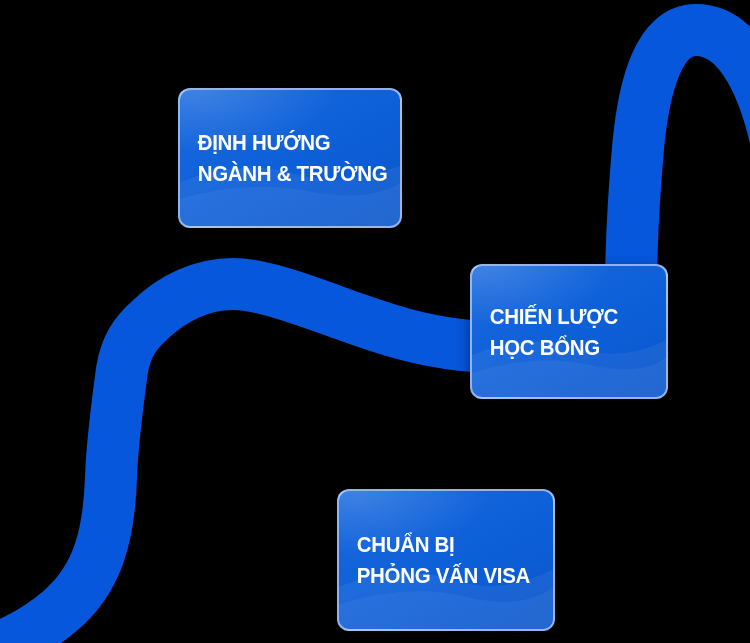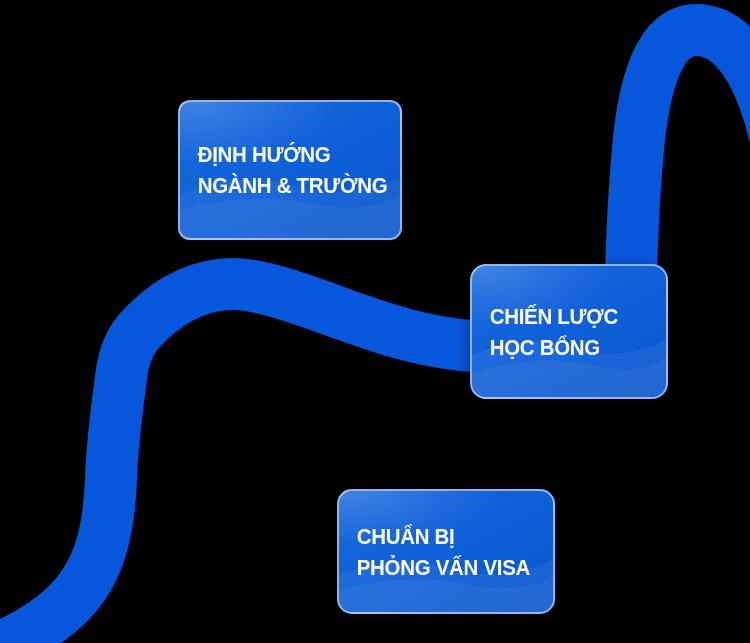--- a/index.html
+++ b/index.html
@@ -52,24 +52,24 @@
   .card-text span { display: block; }
   .wave-svg {
     position: absolute;
     left: 0;
     bottom: 0;
     width: 100%;
     height: 100%;
     z-index: 1;
     pointer-events: none;
   }
-  .card-1 { left: 178px; top: 88px;  width: 224px; height: 140px; margin-top: 12px; }
-  .card-2 { left: 470px; top: 264px; width: 198px; height: 135px; border-radius: 16px; }
+  .card-1 { left: 178px; top: 88px;  width: 224px; height: 140px; }
+  .card-2 { left: 470px; top: 264px; width: 198px; height: 135px; }
   .card-3 { left: 61px;  top: 339px; width: 201px; height: 134px; }
-  .card-4 { left: 337px; top: 489px; width: 218px; height: 125px; border-radius: 15px; }
+  .card-4 { left: 337px; top: 489px; width: 218px; height: 142px; }
 </style>
 </head>
 <body>
 
 <div class="canvas">
 
   <svg class="road-svg" width="750" height="643" viewBox="0 0 750 643">
     <path d="M 778,150
              C 762,72 733,30 696,30
              C 660,30 644,82 638,148

